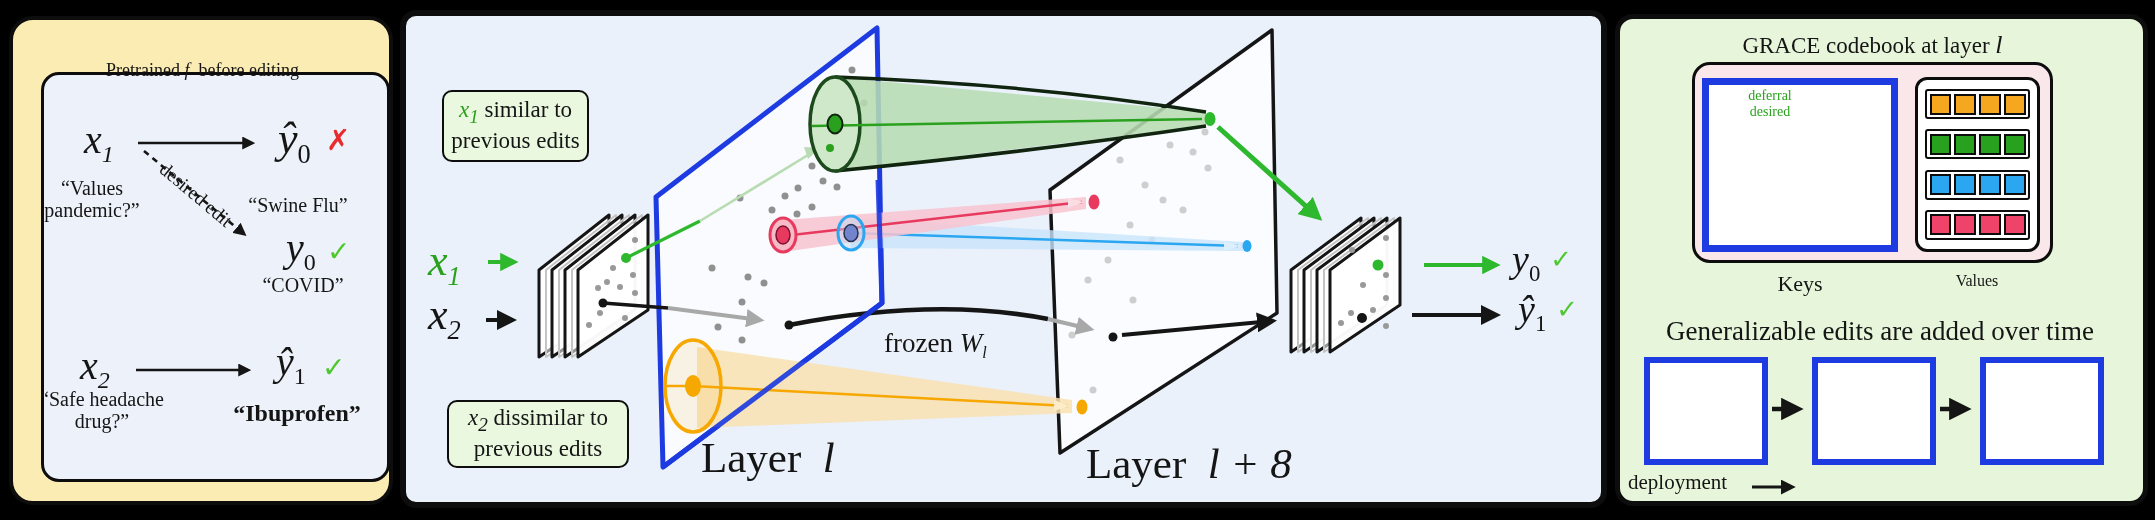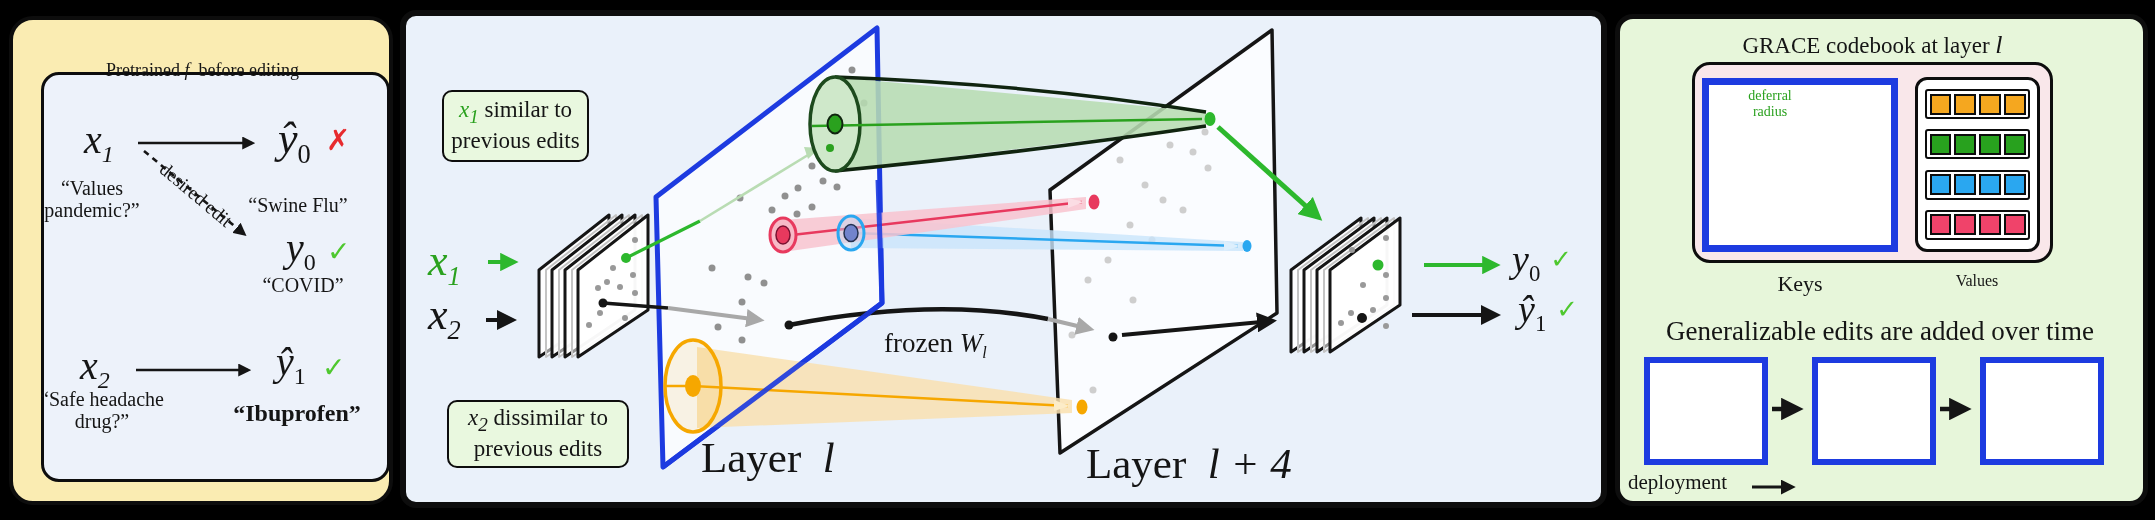--- a/index.html
+++ b/index.html
@@ -352,38 +352,38 @@
   <div class="note" style="left:447px;top:400px;width:182px;height:68px;">
     <div><i class="mvar"><span>x</span><sub>2</sub></i><span> dissimilar to</span></div>
     <div>previous edits</div>
   </div>
   <div class="lbl mvar green-t" style="left:428px;top:236px;font-size:44px;"><i>x</i><sub>1</sub></div>
   <div class="lbl mvar" style="left:428px;top:290px;font-size:44px;"><i>x</i><sub>2</sub></div>
   <div class="lbl" style="left:701px;top:434px;font-size:43px;">
     <span>Layer</span>&nbsp; <i class="mvar">l</i>
   </div>
   <div class="lbl" style="left:1086px;top:440px;font-size:43px;">
-    <span>Layer</span>&nbsp; <i class="mvar">l + 4</i>
+    <span>Layer</span>&nbsp; <i class="mvar">l + 8</i>
   </div>
   <div class="lbl" style="left:884px;top:328px;font-size:27px;">
     <span>frozen</span> <i class="mvar">W</i><sub><i>l</i></sub>
   </div>
   <div class="lbl flexrow" style="left:1512px;top:238px;font-size:38px;gap:10px;">
     <span><i class="mvar">y</i><sub>0</sub></span>
     <span class="mark check" style="font-size:26px;">✓</span>
   </div>
   <div class="lbl flexrow" style="left:1518px;top:288px;font-size:38px;gap:10px;">
     <span><i class="mvar">ŷ</i><sub>1</sub></span>
     <span class="mark check" style="font-size:26px;">✓</span>
   </div>
 
   <div class="lbl ctr" style="left:1692px;top:30px;width:361px;font-size:23px;">
     <span>GRACE codebook at layer</span> <i class="mvar" style="font-size:26px;">l</i>
   </div>
   <div class="lbl ctr green-t" style="left:1722px;top:88px;width:96px;font-size:14px;z-index:12;">
-    <span>deferral</span><br><span>radius</span>
+    <span>deferral</span><br><span>desired</span>
   </div>
   <div class="lbl ctr" style="left:1750px;top:272px;width:100px;font-size:22px;"><span>Keys</span></div>
   <div class="lbl ctr" style="left:1927px;top:272px;width:100px;font-size:16px;"><span>Values</span></div>
   <div class="lbl ctr" style="left:1632px;top:316px;width:496px;font-size:27px;"><span>Generalizable edits are added over time</span></div>
   <div class="lbl" style="left:1628px;top:471px;font-size:21px;"><span>deployment</span></div>
 
 </div>
 
 </body></html>

